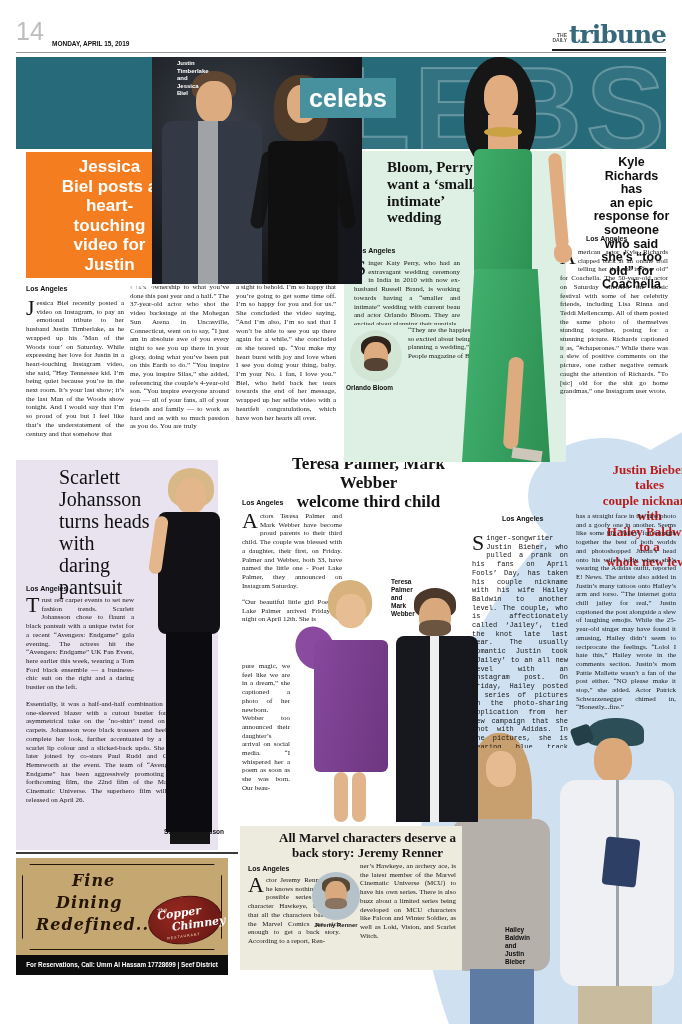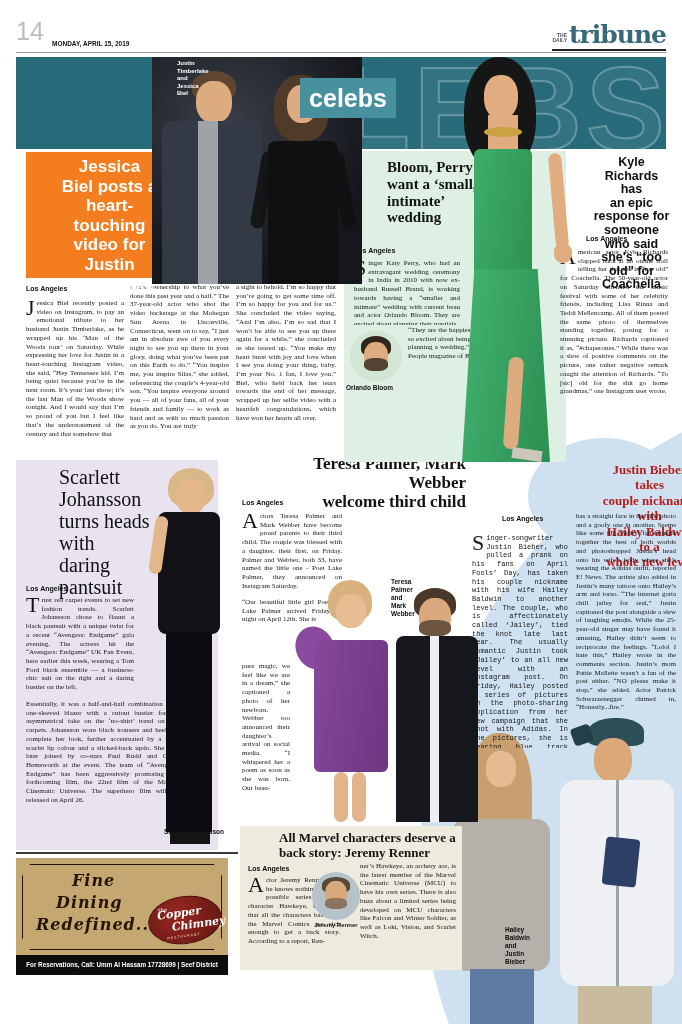--- a/index.html
+++ b/index.html
@@ -65,21 +65,21 @@
   #sc-box{left:16px;top:460px;width:202px;height:390px;background:#e9e3f0;z-index:1;}
   #sc-h{left:10px;top:6px;width:124px;font:20px/22px "Liberation Serif",serif;color:#111;}
   #sc-d{left:10px;top:124px;}
   #sc-b1{left:10px;top:136px;width:108px;height:102px;}
   #sc-b2{left:10px;top:240px;width:152px;height:126px;}
   #sc-cap{left:80px;top:368px;width:128px;text-align:right;}
   #fig-scar{left:148px;top:462px;width:88px;height:386px;z-index:2;}
   #rule-sc{left:16px;top:852px;width:222px;height:2px;background:#3a3a3a;}
 
   
-  #te-h{left:238px;top:454px;width:228px;text-align:right;font:bold 17px/19px "Liberation Serif",serif;color:#131313;}
+  #te-h{left:238px;top:454px;width:228px;text-align:center;font:bold 17px/19px "Liberation Serif",serif;color:#131313;}
   #te-d{left:242px;top:498px;}
   #te-c1a{left:242px;top:512px;width:100px;height:84px;}
   #te-c1b{left:242px;top:598px;width:88px;height:62px;}
   #te-c1c{left:242px;top:662px;width:48px;height:148px;}
   #te-c2{left:350px;top:512px;width:104px;height:110px;}
   #te-cap{left:358px;top:578px;width:44px;z-index:4;}
   #fig-teresa{left:294px;top:576px;width:114px;height:246px;z-index:2;}
   #fig-mark{left:388px;top:586px;width:94px;height:236px;z-index:2;}
 
   
@@ -89,21 +89,21 @@
   #bi-h{left:540px;top:462px;width:130px;text-align:center;font:bold 13px/15.4px "Liberation Serif",serif;color:#b91c1c;z-index:2;margin-left:28px;}
   #bi-d{left:502px;top:514px;z-index:2;}
   #bi-c1{left:472px;top:534px;width:96px;height:214px;z-index:2;font-family:Liberation Mono, monospace;}
   #bi-c2{left:576px;top:512px;width:100px;height:252px;z-index:2;}
   #bi-cap{left:472px;top:926px;width:46px;z-index:4;}
   #fig-hailey{left:444px;top:733px;width:118px;height:291px;z-index:1;}
   #fig-justin{left:554px;top:718px;width:128px;height:306px;z-index:1;}
 
   
   #re-box{left:240px;top:826px;width:222px;height:144px;background:#edeade;z-index:2;}
-  #re-h{left:6px;top:4px;width:210px;font:bold 13px/15px "Liberation Serif",serif;color:#131313;}
+  #re-h{left:6px;top:4px;width:210px;text-align:center;font:bold 13px/15px "Liberation Serif",serif;color:#131313;}
   #re-d{left:8px;top:38px;}
   #re-c1{left:8px;top:50px;width:92px;height:88px;}
   #re-c2{left:120px;top:36px;width:96px;height:88px;}
   #re-circ{left:72px;top:46px;width:48px;height:48px;border-radius:50%;background:#b6c2c9;overflow:hidden;z-index:3;}
   #re-ccap{left:64px;top:96px;width:64px;text-align:center;font:bold 6px "Liberation Sans",sans-serif;z-index:3;}
 
   
   #ad{left:16px;top:858px;width:212px;height:117px;background:#c5a772;z-index:1;}
   #ad-frame{left:6px;top:6px;width:200px;height:86px;border:1.5px solid #241505;
      clip-path:polygon(4% 0,96% 0,100% 14%,100% 86%,96% 100%,4% 100%,0 86%,0 14%);}

